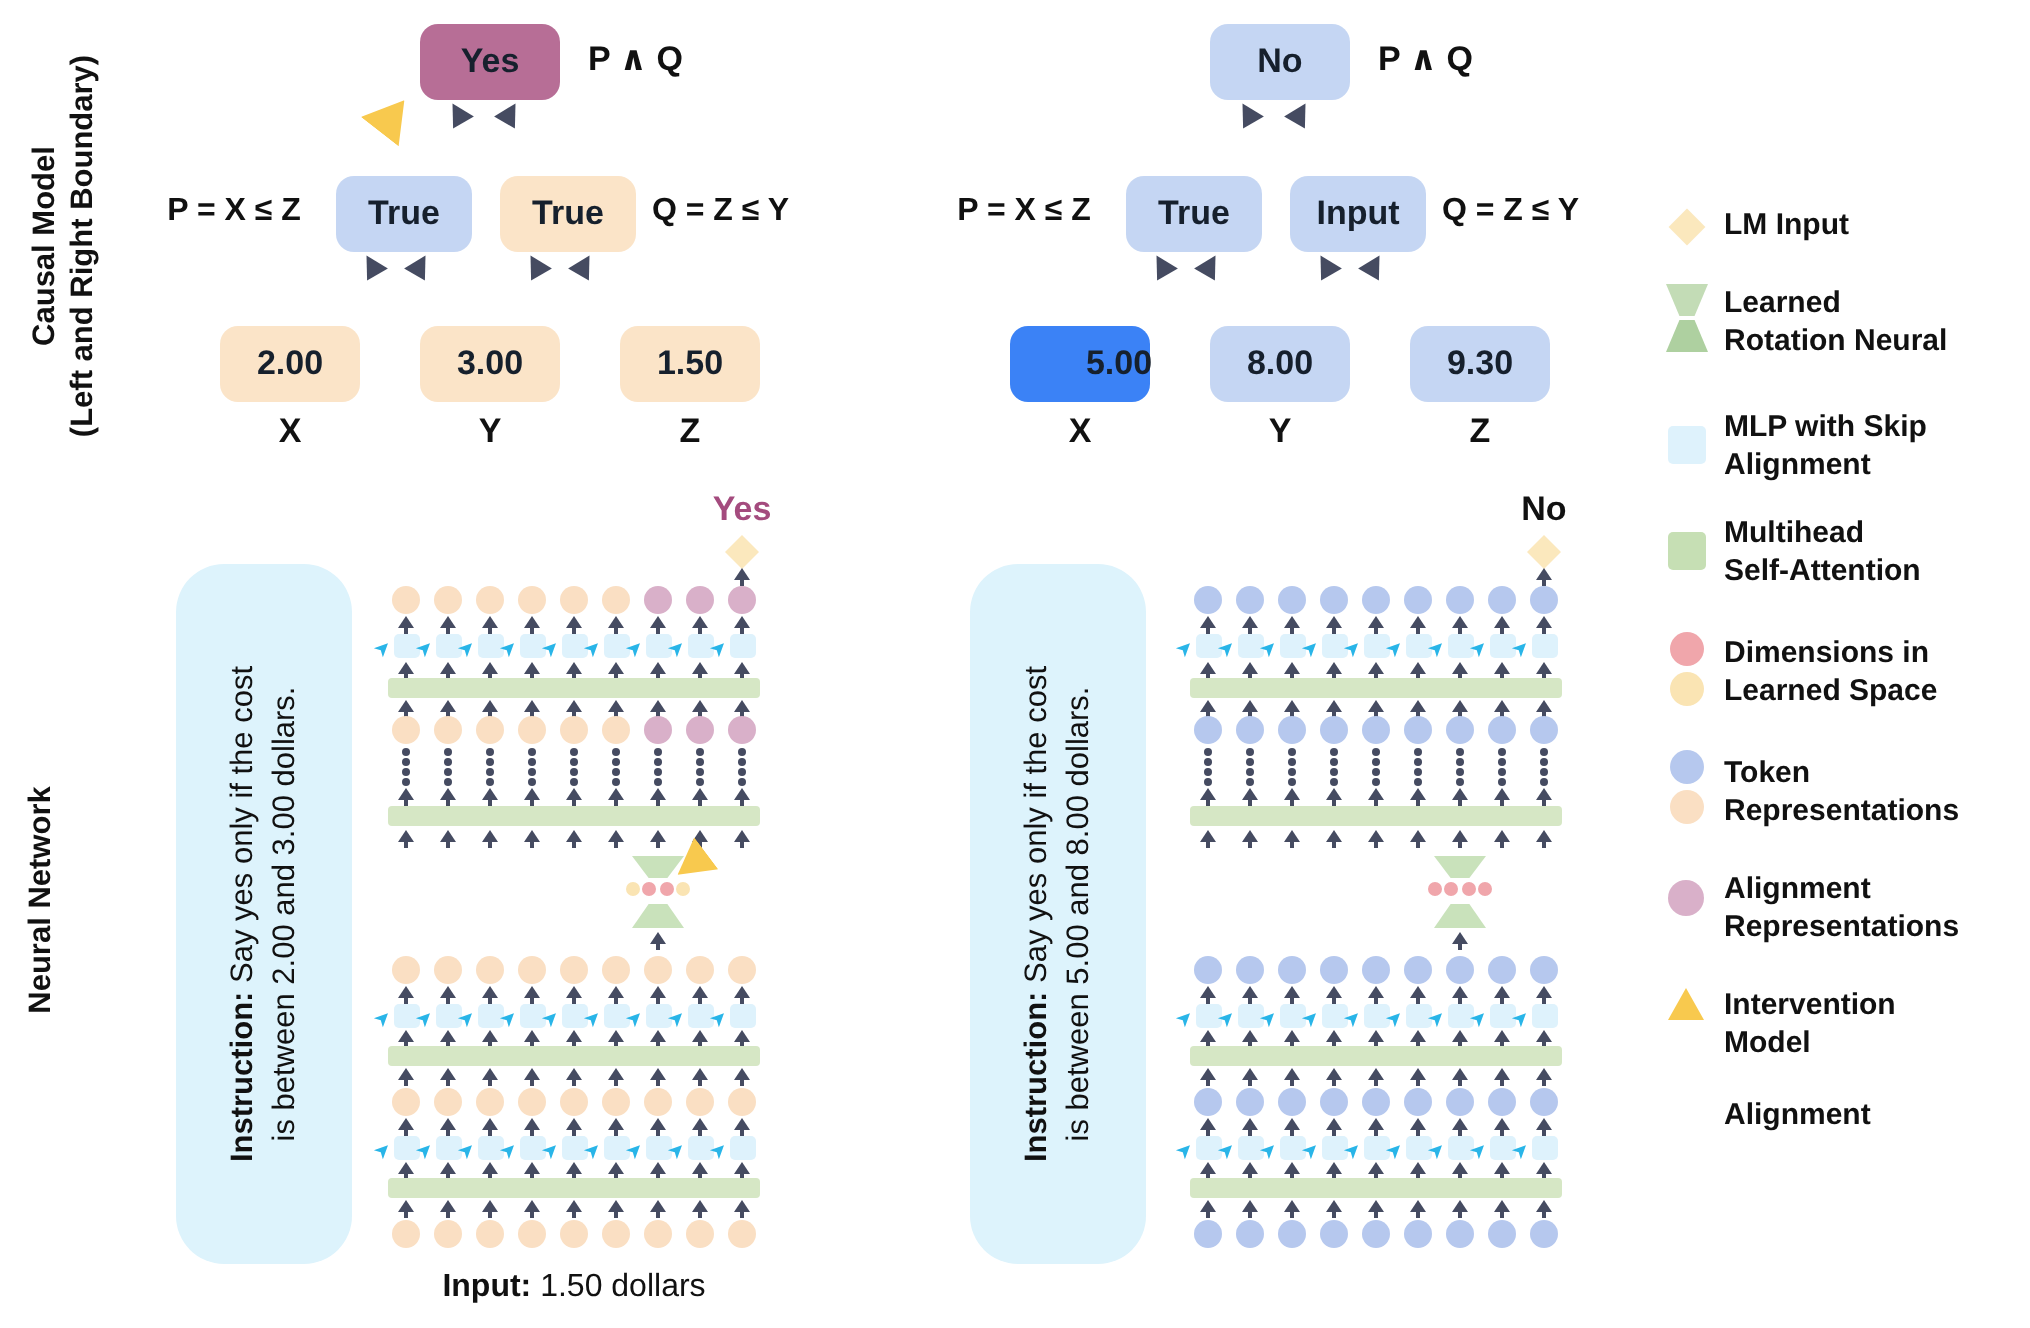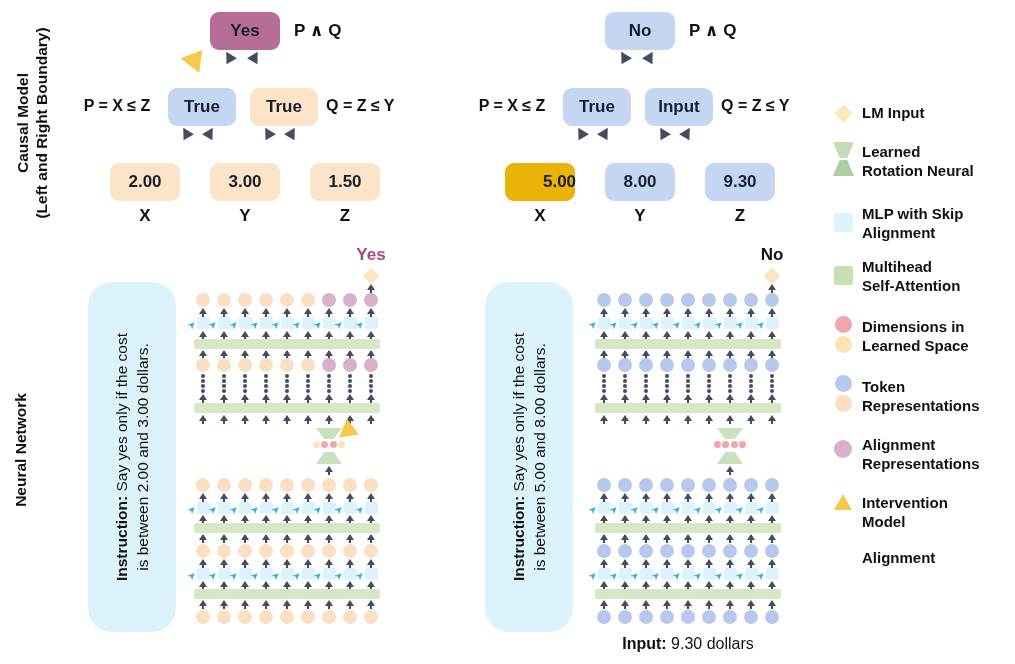--- a/index.html
+++ b/index.html
@@ -118,21 +118,21 @@
         <span>True</span>
       </div>
     <div class="tbox mid" style="left: 180px; top: 82px; background: rgb(197, 214, 243);">
         <span>Input</span>
       </div>
     <div class="tlabel" style="left:256px;top:91px;width:95px;">Q = Z ≤ Y</div>
     <div class="tarr" style="left:110px;top:121px;transform:rotate(-30deg);"></div>
     <div class="tarr" style="left:134px;top:121px;transform:rotate(30deg);"></div>
     <div class="tarr" style="left:192px;top:121px;transform:rotate(-30deg);"></div>
     <div class="tarr" style="left:216px;top:121px;transform:rotate(30deg);"></div>
-    <div class="tbox" style="left: 40px; top: 157px; background: #eab308; padding-left: 39px;">
+    <div class="tbox" style="left: 40px; top: 157px; background: #3b82f6; padding-left: 39px;">
         <span>5.00</span>
       </div>
     <div class="tbox" style="left: 140px; top: 157px; background: rgb(197, 214, 243);">
         <span>8.00</span>
       </div>
     <div class="tbox" style="left: 240px; top: 157px; background: rgb(197, 214, 243);">
         <span>9.30</span>
       </div>
     <div class="tvar" style="left:40px;top:200px;">X</div>
     <div class="tvar" style="left:140px;top:200px;">Y</div>
@@ -390,20 +390,21 @@
         <div class="circle" style="left: 111px; top: 365px; width: 14px; height: 14px; background: rgb(250, 223, 195);"></div>
         <div class="circle" style="left: 132px; top: 365px; width: 14px; height: 14px; background: rgb(250, 223, 195);"></div>
         <div class="circle" style="left: 153px; top: 365px; width: 14px; height: 14px; background: rgb(250, 223, 195);"></div>
         <div class="circle" style="left: 174px; top: 365px; width: 14px; height: 14px; background: rgb(250, 223, 195);"></div>
         <div class="circle" style="left: 195px; top: 365px; width: 14px; height: 14px; background: rgb(250, 223, 195);"></div>
         <div class="circle" style="left: 216px; top: 365px; width: 14px; height: 14px; background: rgb(250, 223, 195);"></div>
         <div class="circle" style="left: 237px; top: 365px; width: 14px; height: 14px; background: rgb(250, 223, 195);"></div>
         <div class="circle" style="left: 258px; top: 365px; width: 14px; height: 14px; background: rgb(250, 223, 195);"></div>
         <div class="circle" style="left: 279px; top: 365px; width: 14px; height: 14px; background: rgb(250, 223, 195);"></div>
       </div>
+    <div class="input-label" style="left:92px;"><span class="bold">Input:</span><span> 1.50 dollars</span></div>
   </div>
 
   <div class="nn" id="nn-right" style="left:480px;">
     <div class="instr" style="left: 5px; background: rgb(221, 243, 252);">
       <div class="instr-inner">
         <div><span class="bold">Instruction:</span><span> Say yes only if the cost</span></div>
         <div>is between 5.00 and 8.00 dollars.</div>
       </div>
     </div>
     <div class="out-label" style="left: 262px; color: rgb(17, 17, 17);">No</div>
@@ -649,21 +650,20 @@
         <div class="circle" style="left: 117px; top: 365px; width: 14px; height: 14px; background: rgb(182, 200, 238);"></div>
         <div class="circle" style="left: 138px; top: 365px; width: 14px; height: 14px; background: rgb(182, 200, 238);"></div>
         <div class="circle" style="left: 159px; top: 365px; width: 14px; height: 14px; background: rgb(182, 200, 238);"></div>
         <div class="circle" style="left: 180px; top: 365px; width: 14px; height: 14px; background: rgb(182, 200, 238);"></div>
         <div class="circle" style="left: 201px; top: 365px; width: 14px; height: 14px; background: rgb(182, 200, 238);"></div>
         <div class="circle" style="left: 222px; top: 365px; width: 14px; height: 14px; background: rgb(182, 200, 238);"></div>
         <div class="circle" style="left: 243px; top: 365px; width: 14px; height: 14px; background: rgb(182, 200, 238);"></div>
         <div class="circle" style="left: 264px; top: 365px; width: 14px; height: 14px; background: rgb(182, 200, 238);"></div>
         <div class="circle" style="left: 285px; top: 365px; width: 14px; height: 14px; background: rgb(182, 200, 238);"></div>
       </div>
-    <div class="input-label" style="left:98px;"><span class="bold">Input:</span><span> 9.30 dollars</span></div>
   </div>
 
   <div id="legend">
       <div class="lg-item" style="top: 9px;">
         <div class="lg-text">
           <div>LM Input</div>
         </div>
         <div class="diamond" style="left: 7px; top: 3px; width: 13px; height: 13px; background: rgb(251, 232, 189);"></div>
       </div>
       <div class="lg-item" style="top: 48px;">

